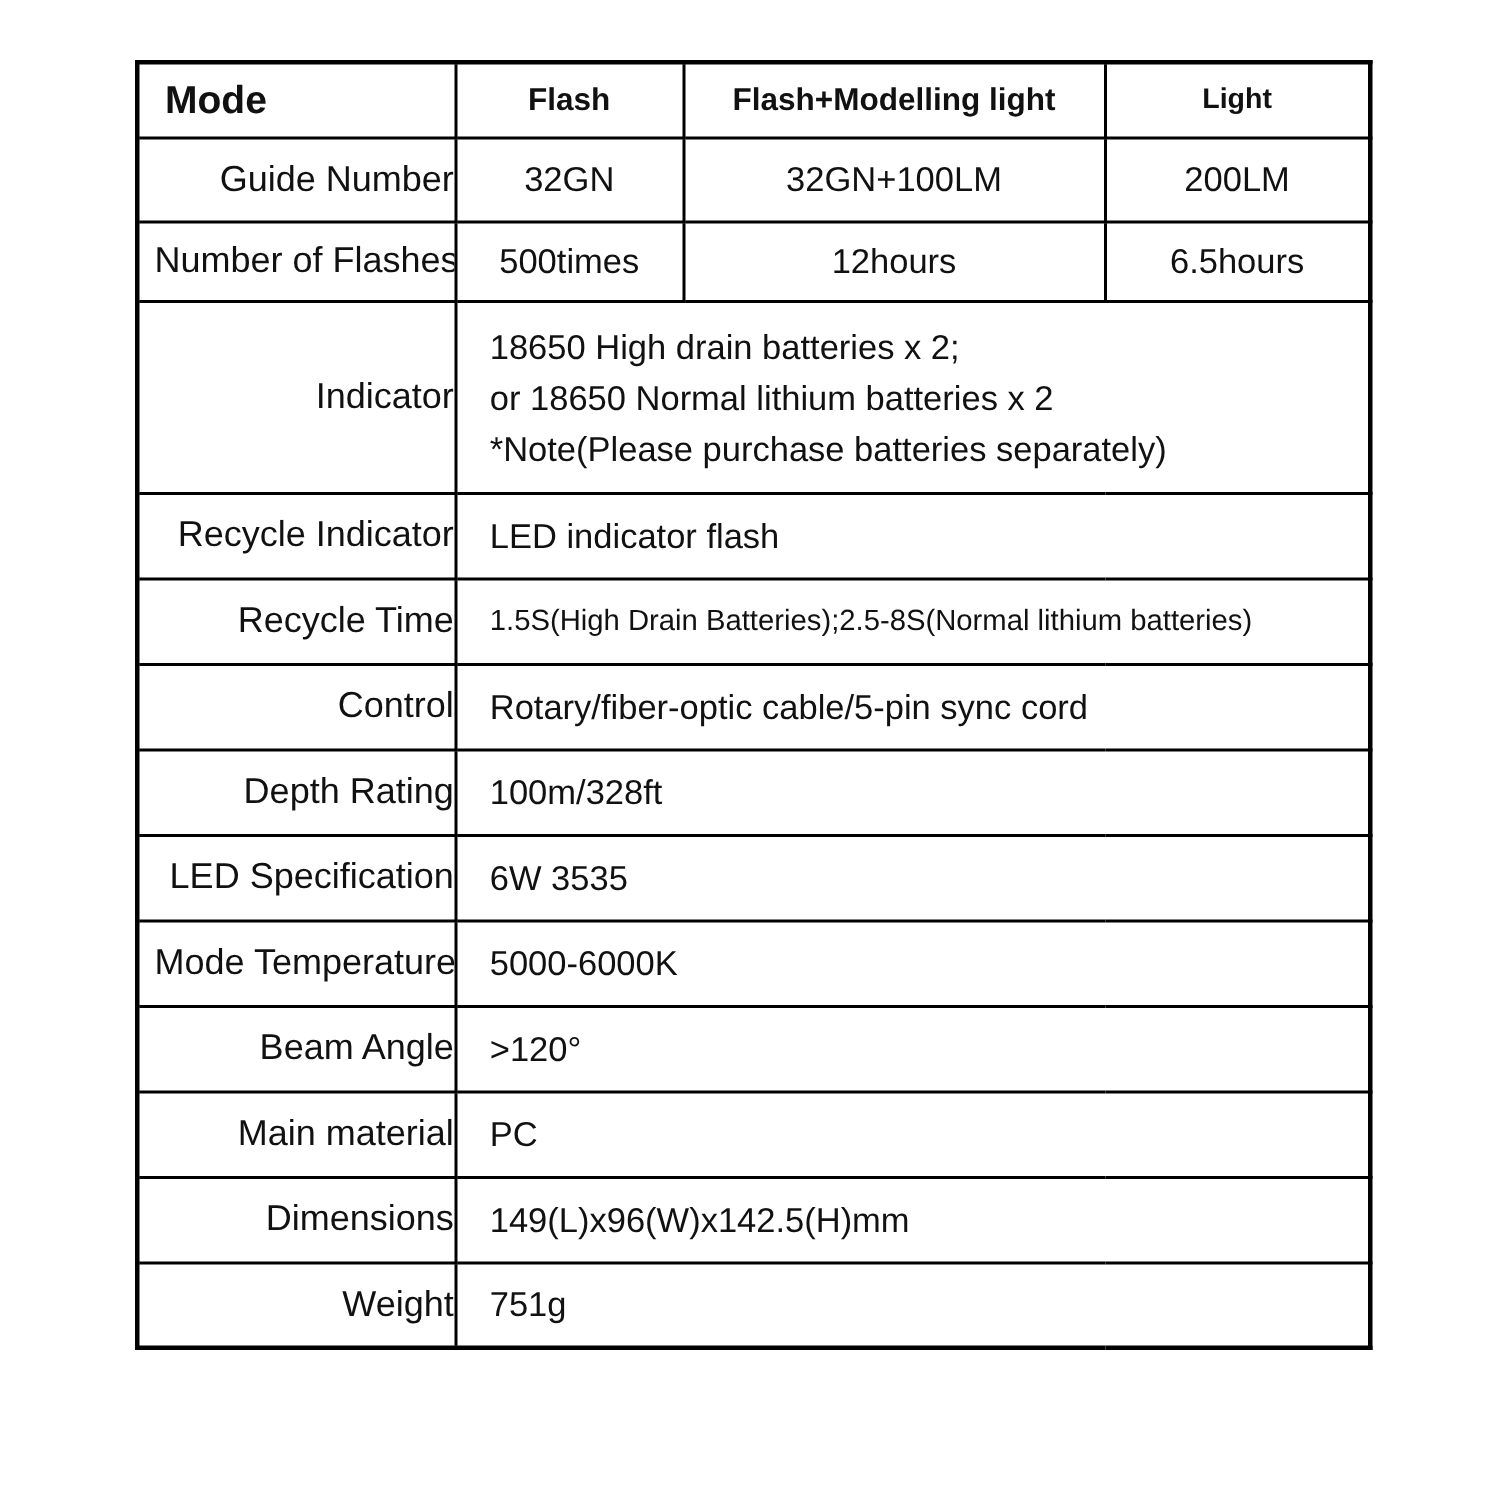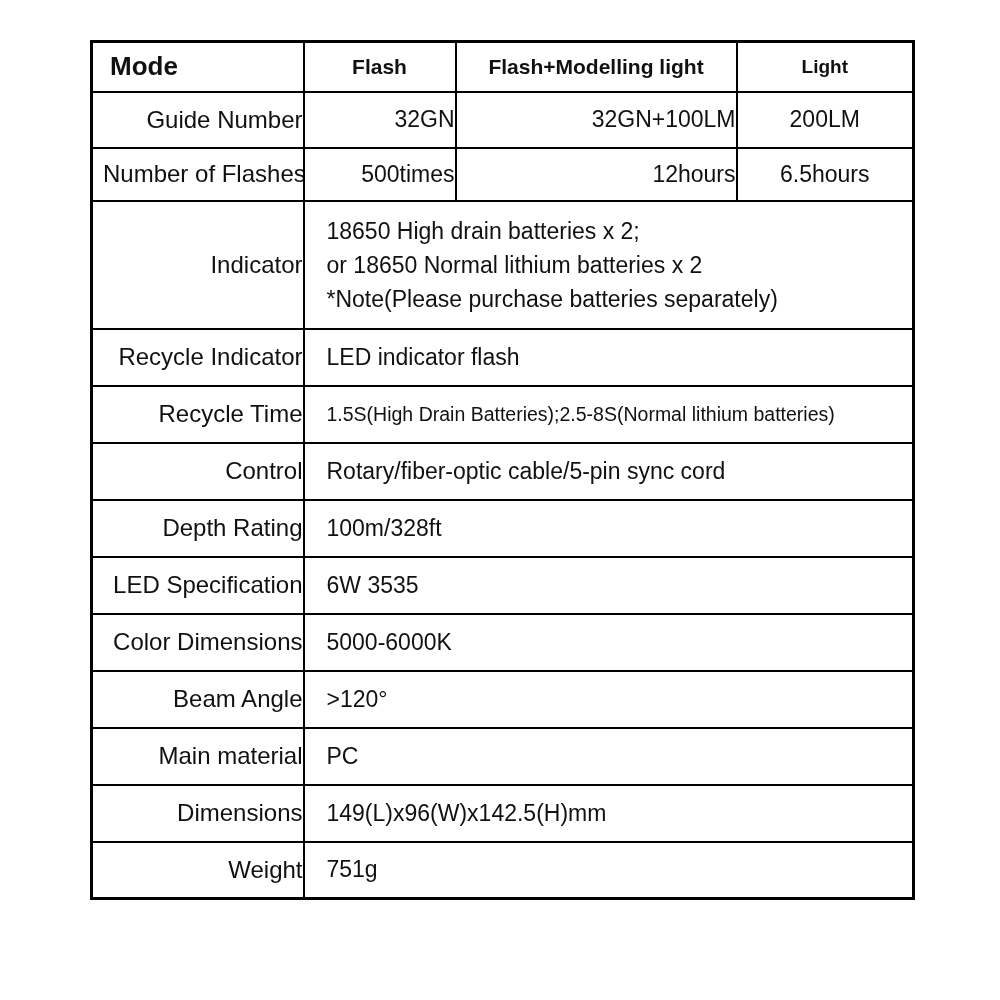--- a/index.html
+++ b/index.html
@@ -49,21 +49,21 @@
   td.h-mode  { font-size: 26px; text-align: left; padding-left: 17px; }
   td.h-light { font-size: 19px; }
 
   td.label {
     font-size: 24px;
     text-align: right;
     padding-left: 10px;
   }
   td.val {
     font-size: 23px;
-    text-align: right;
+    text-align: center;
   }
   td.val-center {
     font-size: 23px;
     text-align: center;
     padding-left: 0;
   }
   td.val-merged {
     font-size: 23px;
     text-align: left;
     padding-left: 22px;
@@ -134,21 +134,21 @@
       <td class="label">Depth Rating</td>
       <td class="val-merged" colspan="3">100m/328ft</td>
     </tr>
 
     <tr class="r-std">
       <td class="label">LED Specification</td>
       <td class="val-merged" colspan="3">6W 3535</td>
     </tr>
 
     <tr class="r-std">
-      <td class="label">Color Dimensions</td>
+      <td class="label">Mode Temperature</td>
       <td class="val-merged" colspan="3">5000-6000K</td>
     </tr>
 
     <tr class="r-std">
       <td class="label">Beam Angle</td>
       <td class="val-merged deg" colspan="3">&gt;120°</td>
     </tr>
 
 
     <tr class="r-std">

